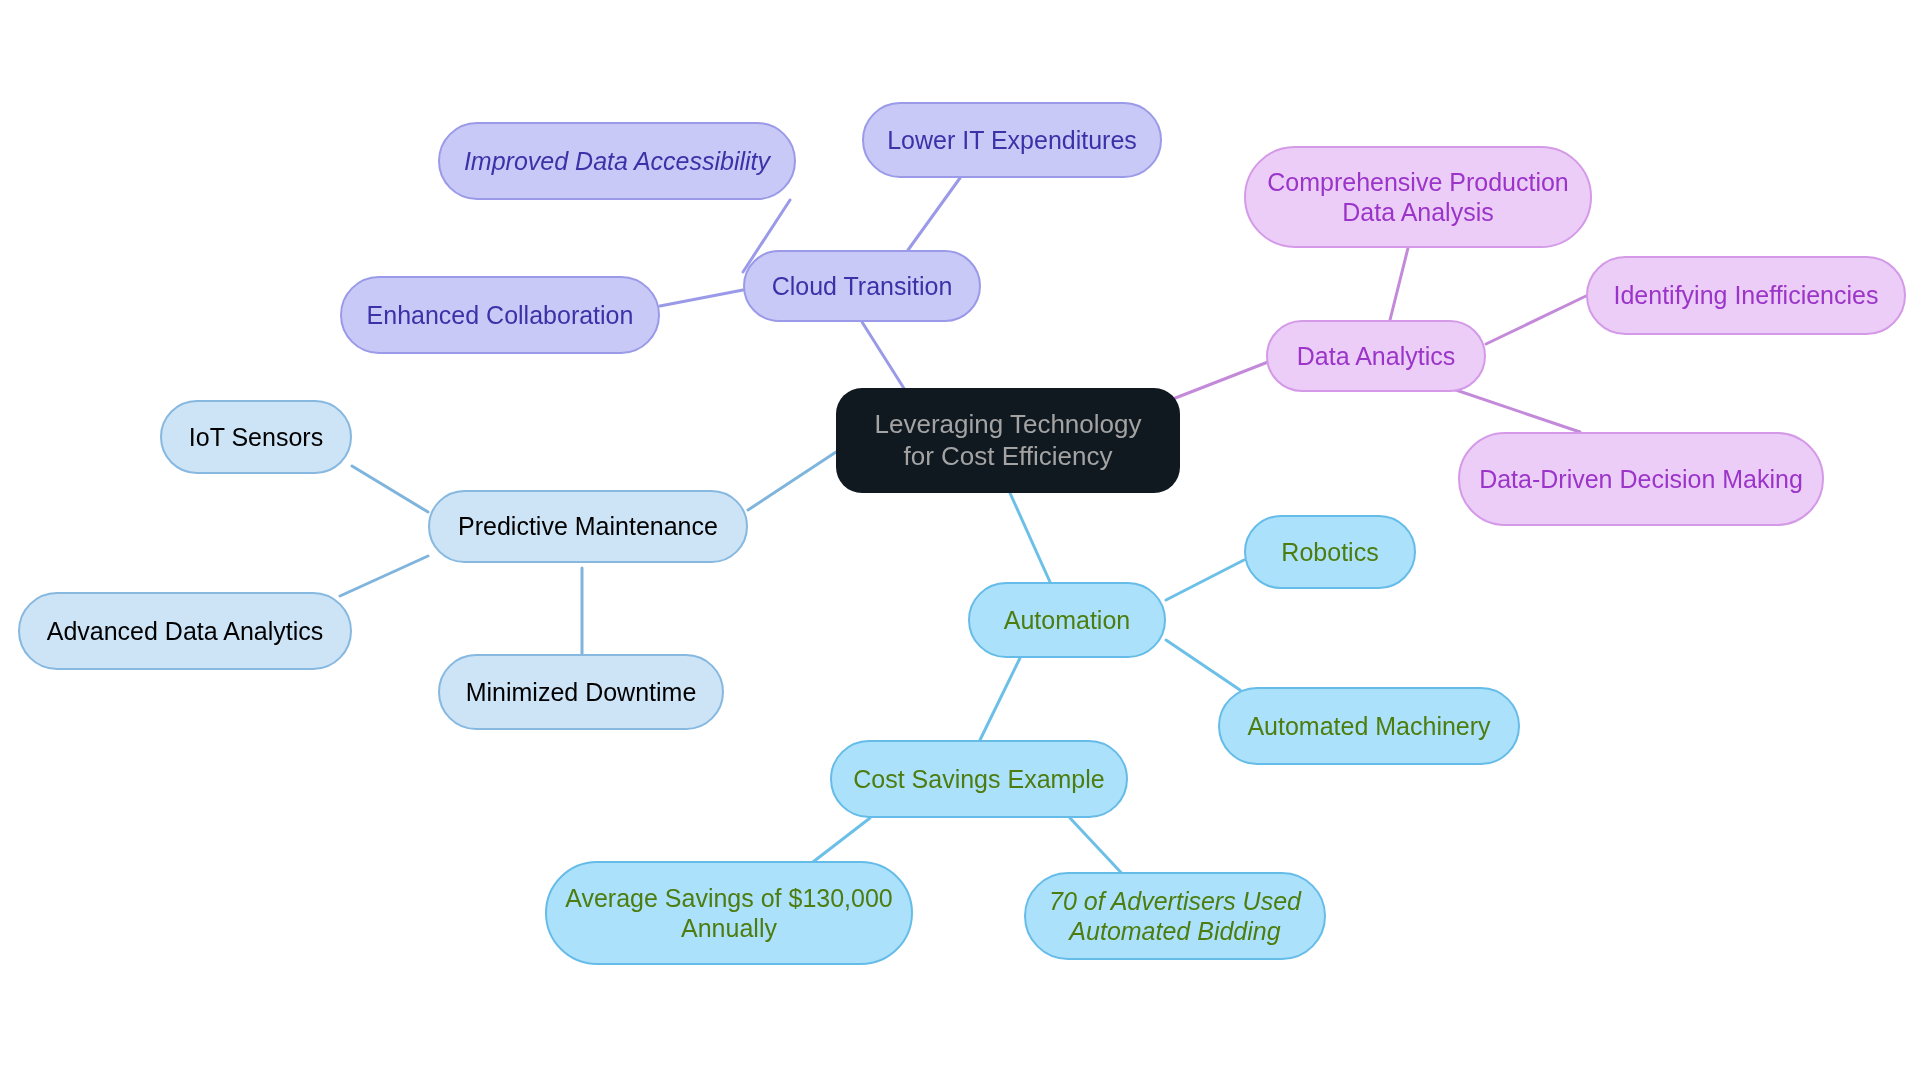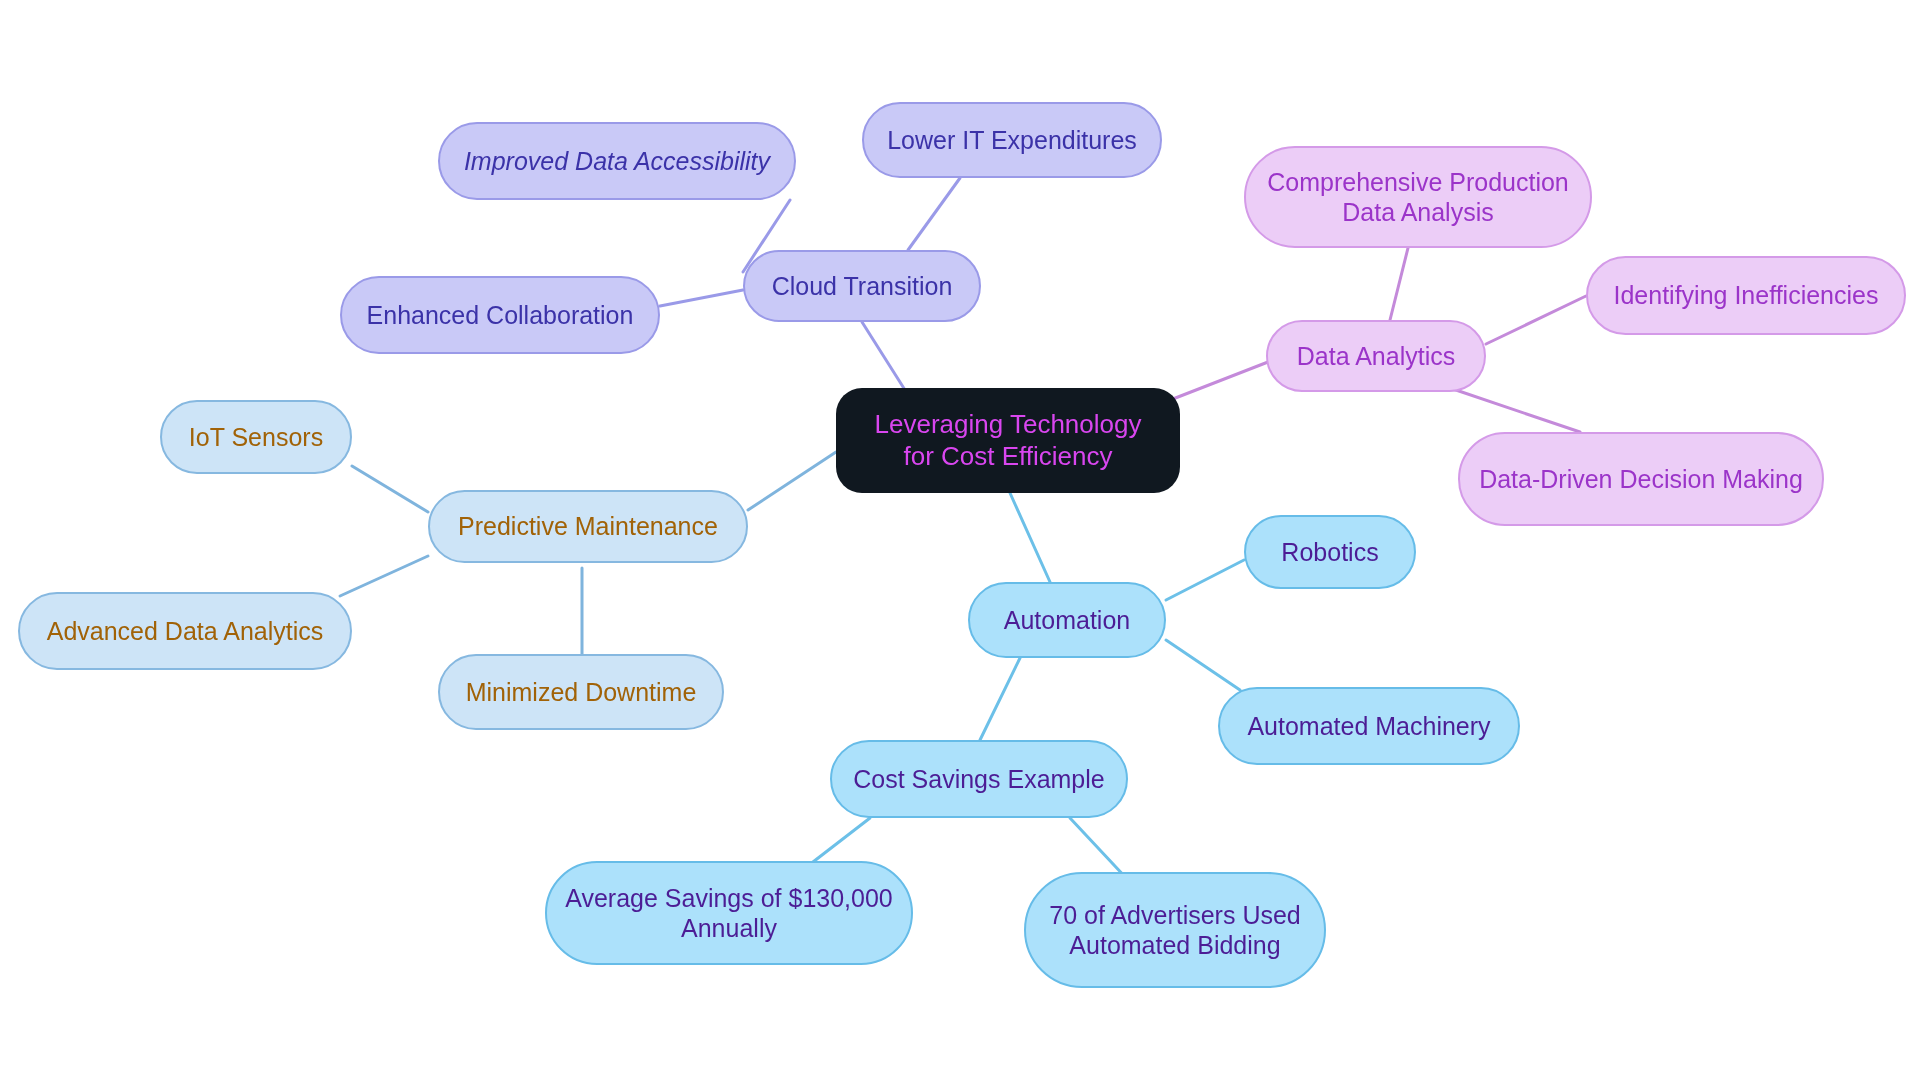--- a/index.html
+++ b/index.html
@@ -46,23 +46,23 @@
     padding: 0 26px;
   }
   .node.branch { font-size: 25px; }
   .node.leaf   { font-size: 25px; }
 
   
   .c-purple { background:#c9c9f7; border-color:#9a9ae8; color:#3b32a8; }
   
   .c-lilac  { background:#eccdf7; border-color:#d49ae8; color:#9b34c9; }
   
-  .c-softblue { background:#cde4f7; border-color:#86b8e0; color:#a16207; }
+  .c-softblue { background:#cde4f7; border-color:#86b8e0; color:#000000; }
   
-  .c-sky { background:#ace1fb; border-color:#66bce8; color:#4c1d95; }
+  .c-sky { background:#ace1fb; border-color:#66bce8; color:#4d7c0f; }
 </style>
 </head>
 <body>
 
 <div id="canvas">
   <svg id="edges" viewBox="0 0 1920 1083" xmlns="http://www.w3.org/2000/svg">
       <line x1="905" y1="390" x2="862" y2="322" stroke="#9a9ae8" stroke-width="3" stroke-linecap="round"></line>
       <line x1="743" y1="272" x2="790" y2="200" stroke="#9a9ae8" stroke-width="3" stroke-linecap="round"></line>
       <line x1="908" y1="250" x2="960" y2="178" stroke="#9a9ae8" stroke-width="3" stroke-linecap="round"></line>
       <line x1="743" y1="290" x2="660" y2="306" stroke="#9a9ae8" stroke-width="3" stroke-linecap="round"></line>
@@ -75,36 +75,36 @@
       <line x1="428" y1="556" x2="340" y2="596" stroke="#7fb4dd" stroke-width="3" stroke-linecap="round"></line>
       <line x1="582" y1="568" x2="582" y2="654" stroke="#7fb4dd" stroke-width="3" stroke-linecap="round"></line>
       <line x1="1010" y1="493" x2="1050" y2="582" stroke="#6cc0e8" stroke-width="3" stroke-linecap="round"></line>
       <line x1="1166" y1="600" x2="1244" y2="560" stroke="#6cc0e8" stroke-width="3" stroke-linecap="round"></line>
       <line x1="1166" y1="640" x2="1240" y2="690" stroke="#6cc0e8" stroke-width="3" stroke-linecap="round"></line>
       <line x1="1020" y1="658" x2="980" y2="740" stroke="#6cc0e8" stroke-width="3" stroke-linecap="round"></line>
       <line x1="870" y1="818" x2="800" y2="872" stroke="#6cc0e8" stroke-width="3" stroke-linecap="round"></line>
       <line x1="1070" y1="818" x2="1128" y2="880" stroke="#6cc0e8" stroke-width="3" stroke-linecap="round"></line>
     </svg>
   <div id="node-layer">
-      <div class="node root" style="left: 836px; top: 388px; width: 344px; height: 105px; background: rgb(16, 24, 32); color: #d946ef;">Leveraging Technology for Cost Efficiency</div>
+      <div class="node root" style="left: 836px; top: 388px; width: 344px; height: 105px; background: rgb(16, 24, 32); color: #a3a3a3;">Leveraging Technology for Cost Efficiency</div>
       <div class="node branch c-purple" style="left: 743px; top: 250px; width: 238px; height: 72px;">Cloud Transition</div>
       <div class="node leaf c-purple" style="left: 438px; top: 122px; width: 358px; height: 78px; font-style: italic;">Improved Data Accessibility</div>
       <div class="node leaf c-purple" style="left: 862px; top: 102px; width: 300px; height: 76px; text-align: center;">Lower IT Expenditures</div>
       <div class="node leaf c-purple" style="left: 340px; top: 276px; width: 320px; height: 78px;">Enhanced Collaboration</div>
       <div class="node branch c-lilac" style="left: 1266px; top: 320px; width: 220px; height: 72px;">Data Analytics</div>
       <div class="node leaf c-lilac" style="left: 1244px; top: 106px; width: 348px; height: 102px; margin-top: 40px;">Comprehensive Production
 Data Analysis</div>
       <div class="node leaf c-lilac" style="left: 1586px; top: 256px; width: 320px; height: 79px;">Identifying Inefficiencies</div>
       <div class="node leaf c-lilac" style="left: 1458px; top: 432px; width: 366px; height: 94px;">Data-Driven Decision Making</div>
       <div class="node branch c-softblue" style="left: 428px; top: 490px; width: 320px; height: 73px;">Predictive Maintenance</div>
       <div class="node leaf c-softblue" style="left: 160px; top: 400px; width: 192px; height: 74px;">IoT Sensors</div>
       <div class="node leaf c-softblue" style="left: 18px; top: 592px; width: 334px; height: 78px;">Advanced Data Analytics</div>
       <div class="node leaf c-softblue" style="left: 438px; top: 654px; width: 286px; height: 76px;">Minimized Downtime</div>
       <div class="node branch c-sky" style="left: 968px; top: 582px; width: 198px; height: 76px;">Automation</div>
       <div class="node leaf c-sky" style="left: 1244px; top: 515px; width: 172px; height: 74px;">Robotics</div>
       <div class="node leaf c-sky" style="left: 1218px; top: 687px; width: 302px; height: 78px;">Automated Machinery</div>
       <div class="node leaf c-sky" style="left: 830px; top: 740px; width: 298px; height: 78px;">Cost Savings Example</div>
       <div class="node leaf c-sky" style="left: 545px; top: 861px; width: 368px; height: 104px;">Average Savings of $130,000
 Annually</div>
-      <div class="node leaf c-sky" style="left: 1024px; top: 872px; width: 302px; height: 116px;">70 of Advertisers Used
+      <div class="node leaf c-sky" style="left: 1024px; top: 872px; width: 302px; height: 88px; font-style: italic;">70 of Advertisers Used
 Automated Bidding</div>
     </div>
 </div>
 
 </body></html>

